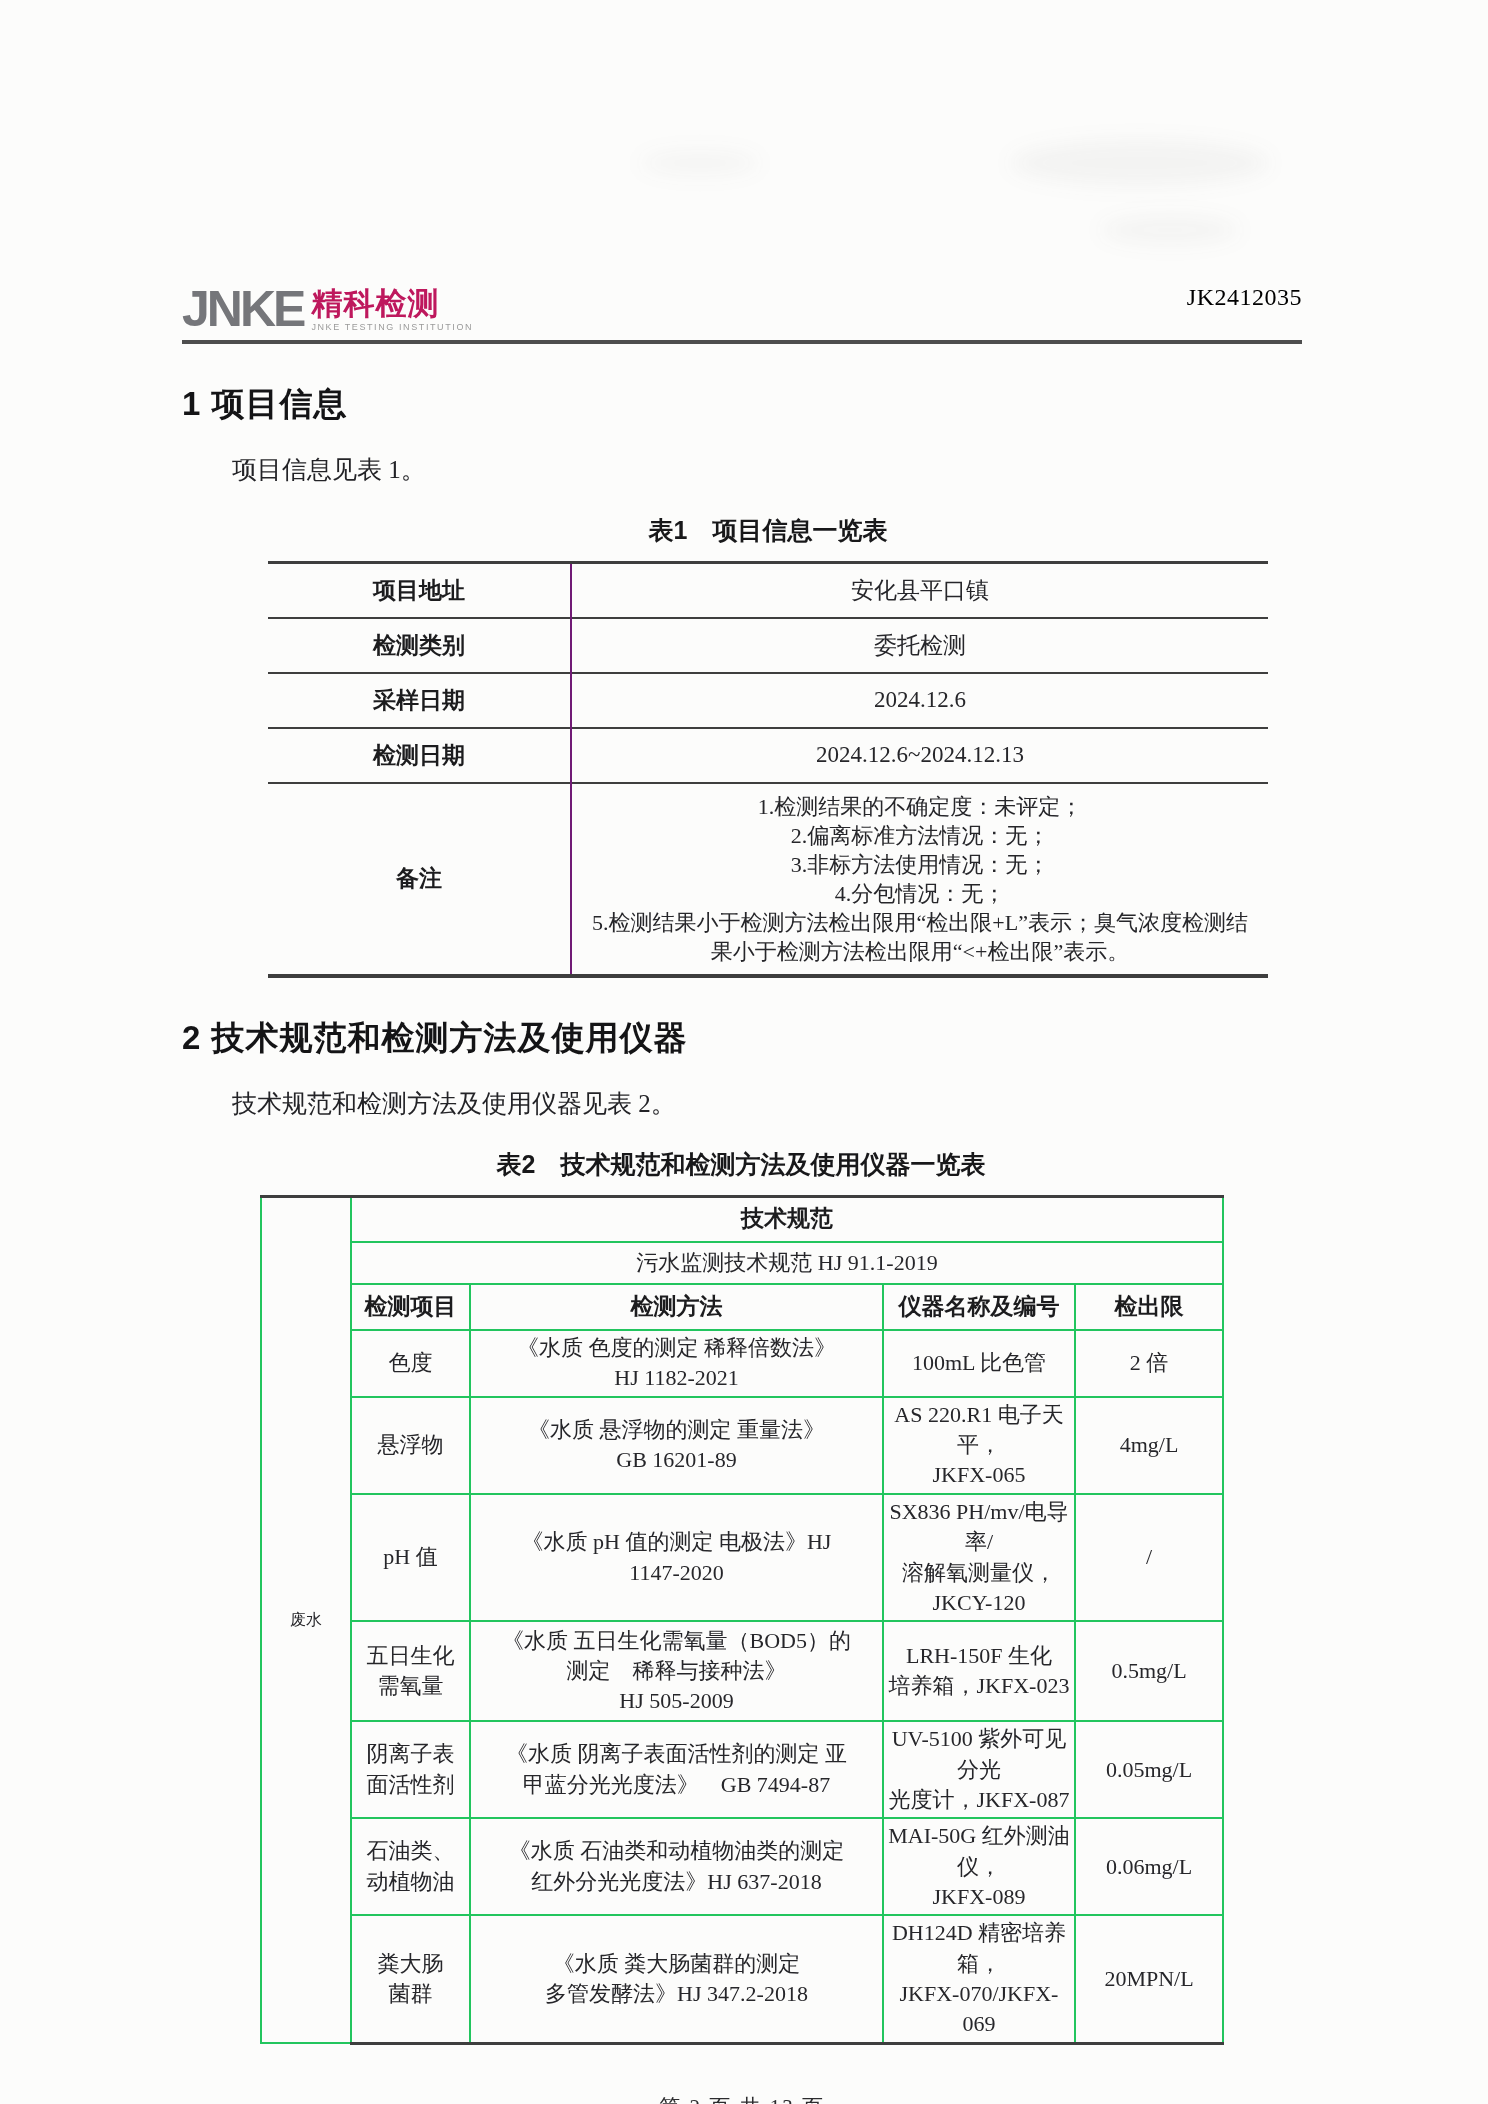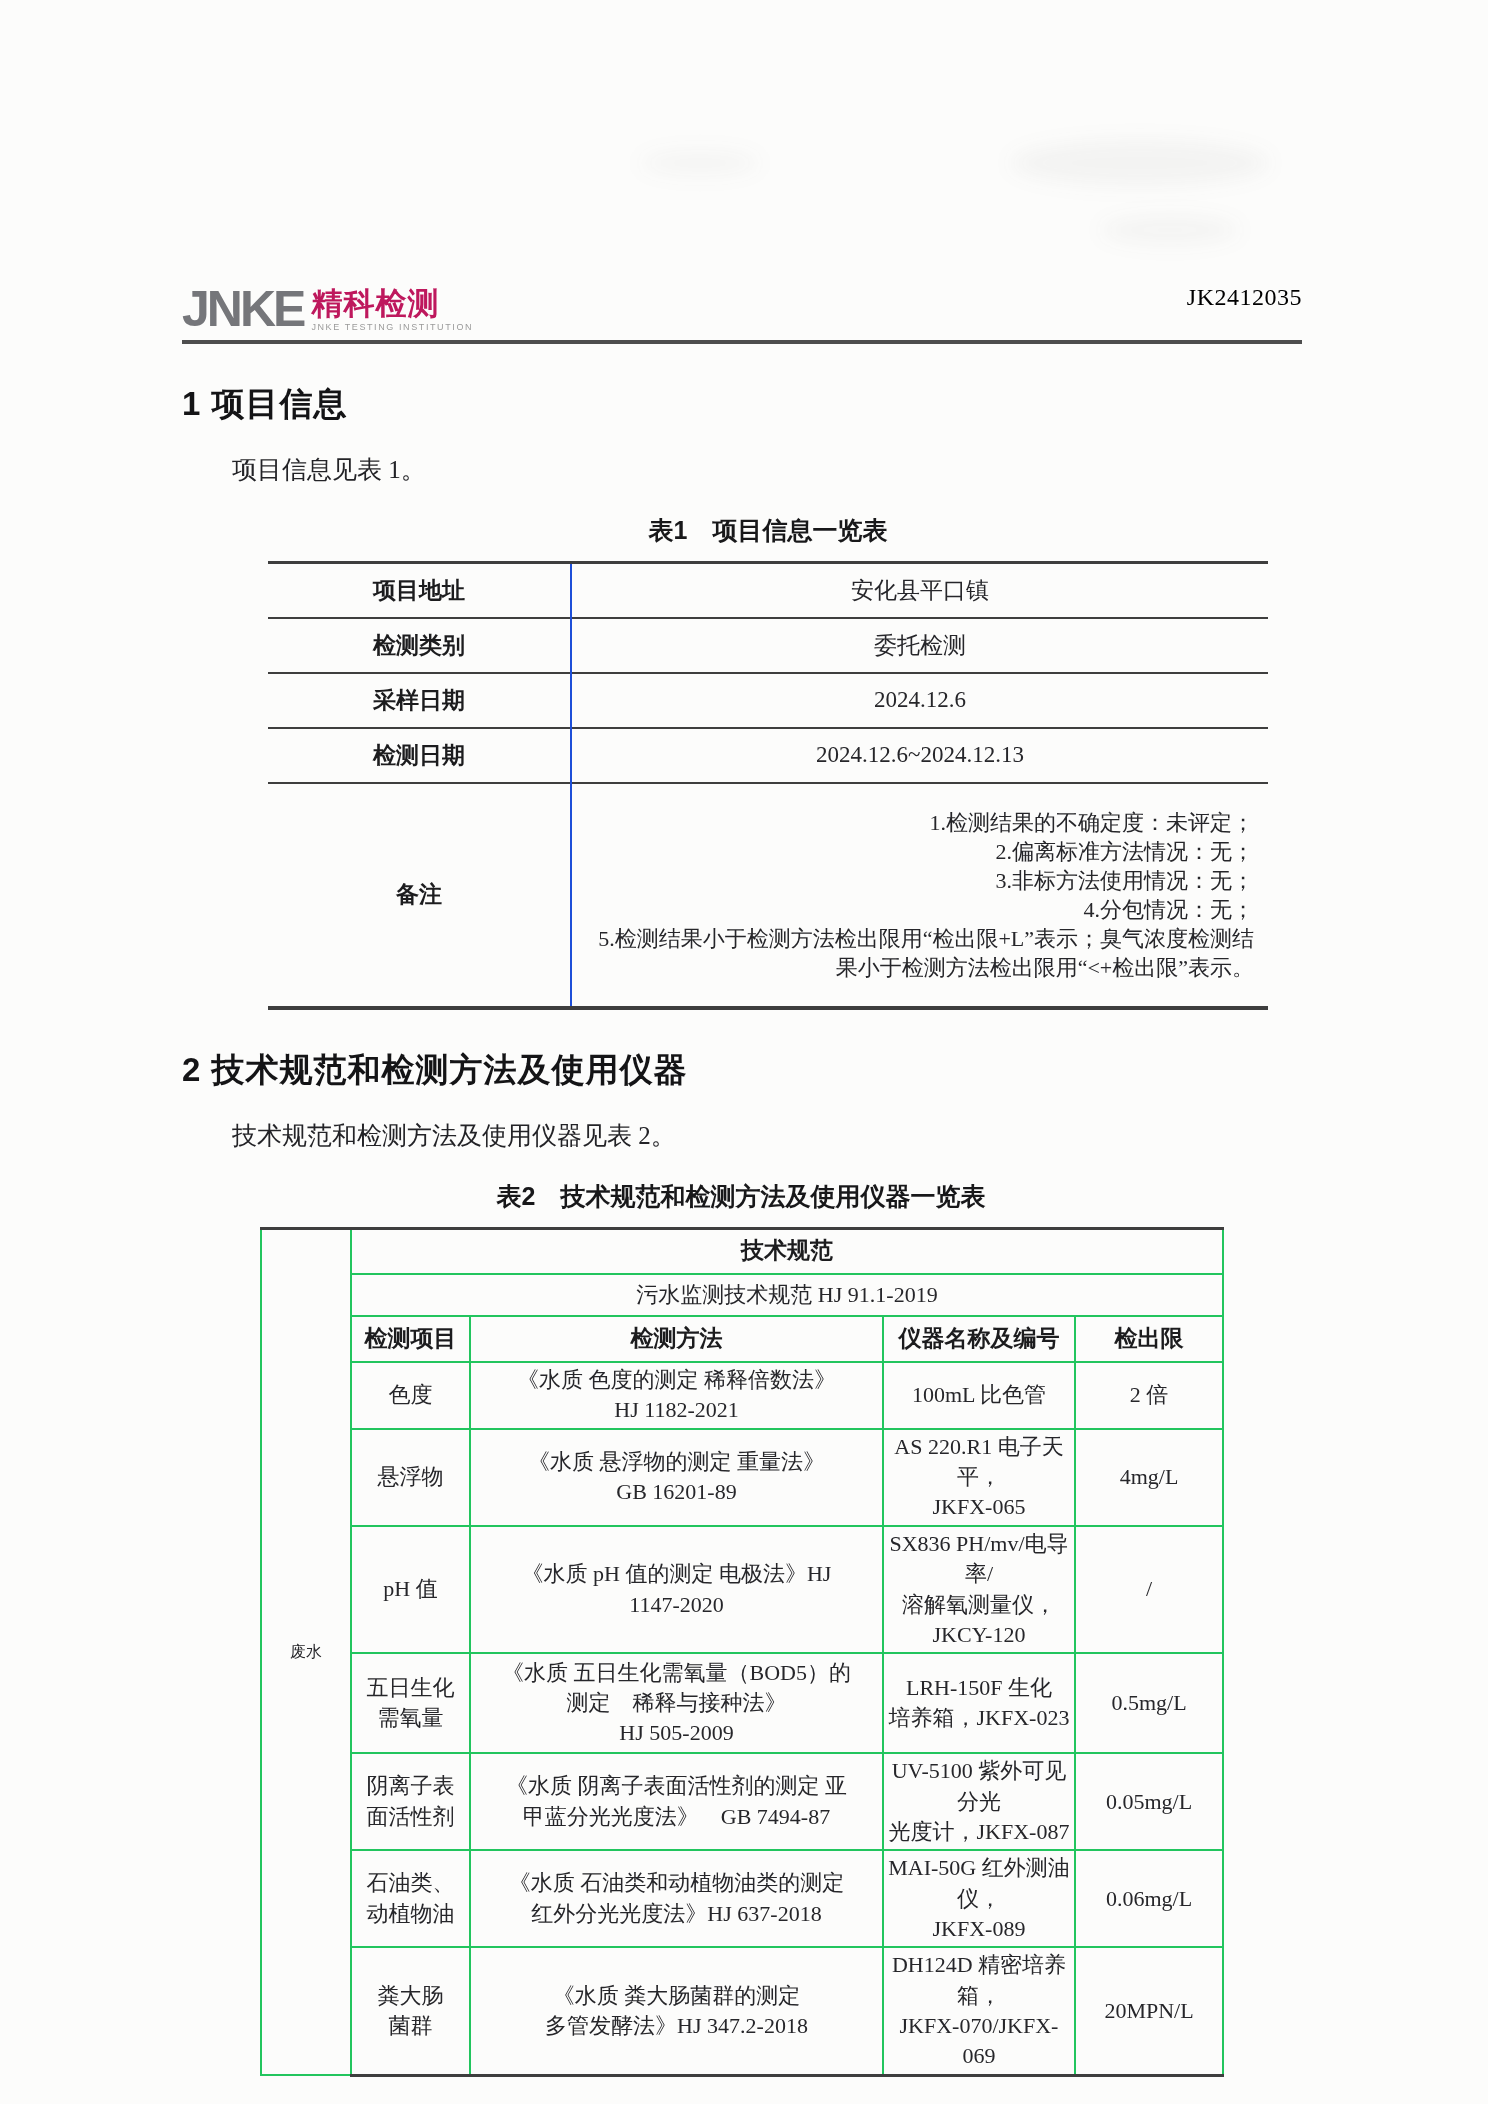--- a/index.html
+++ b/index.html
@@ -59,28 +59,28 @@
   table.t1{
     width:1000px;margin:14px 0 0 86px;
     border-collapse:collapse;table-layout:fixed;
     border-top:3px solid #3e3e3e;border-bottom:4px solid #3e3e3e;
   }
   table.t1 td{border-top:2px solid #3e3e3e;vertical-align:middle;}
   table.t1 tr:first-child td{border-top:none;}
   table.t1 td.lbl{
     width:300px;text-align:center;
     font-family:"Liberation Sans", sans-serif;font-weight:bold;font-size:23px;
-    border-right:2px solid #1d4ed8;color:#1c1c1e;
+    border-right:2px solid #701a75;color:#1c1c1e;
   }
   table.t1 td.val{text-align:center;font-size:23px;}
   table.t1 tr.rh{height:55px;}
   table.t1 tr.remark-row{height:172px;}
   table.t1 td.remark{
-    text-align:right;font-size:22px;line-height:29px;
-    padding:24px 14px;white-space:pre-line;
+    text-align:center;font-size:22px;line-height:29px;
+    padding:8px 14px;white-space:pre-line;
   }
 
   
   table.t2{
     width:962px;margin:14px 0 0 78px;
     border-collapse:collapse;table-layout:fixed;
     font-size:22px;
   }
   table.t2 td{
     border:2px solid #22c55e;vertical-align:middle;text-align:center;

